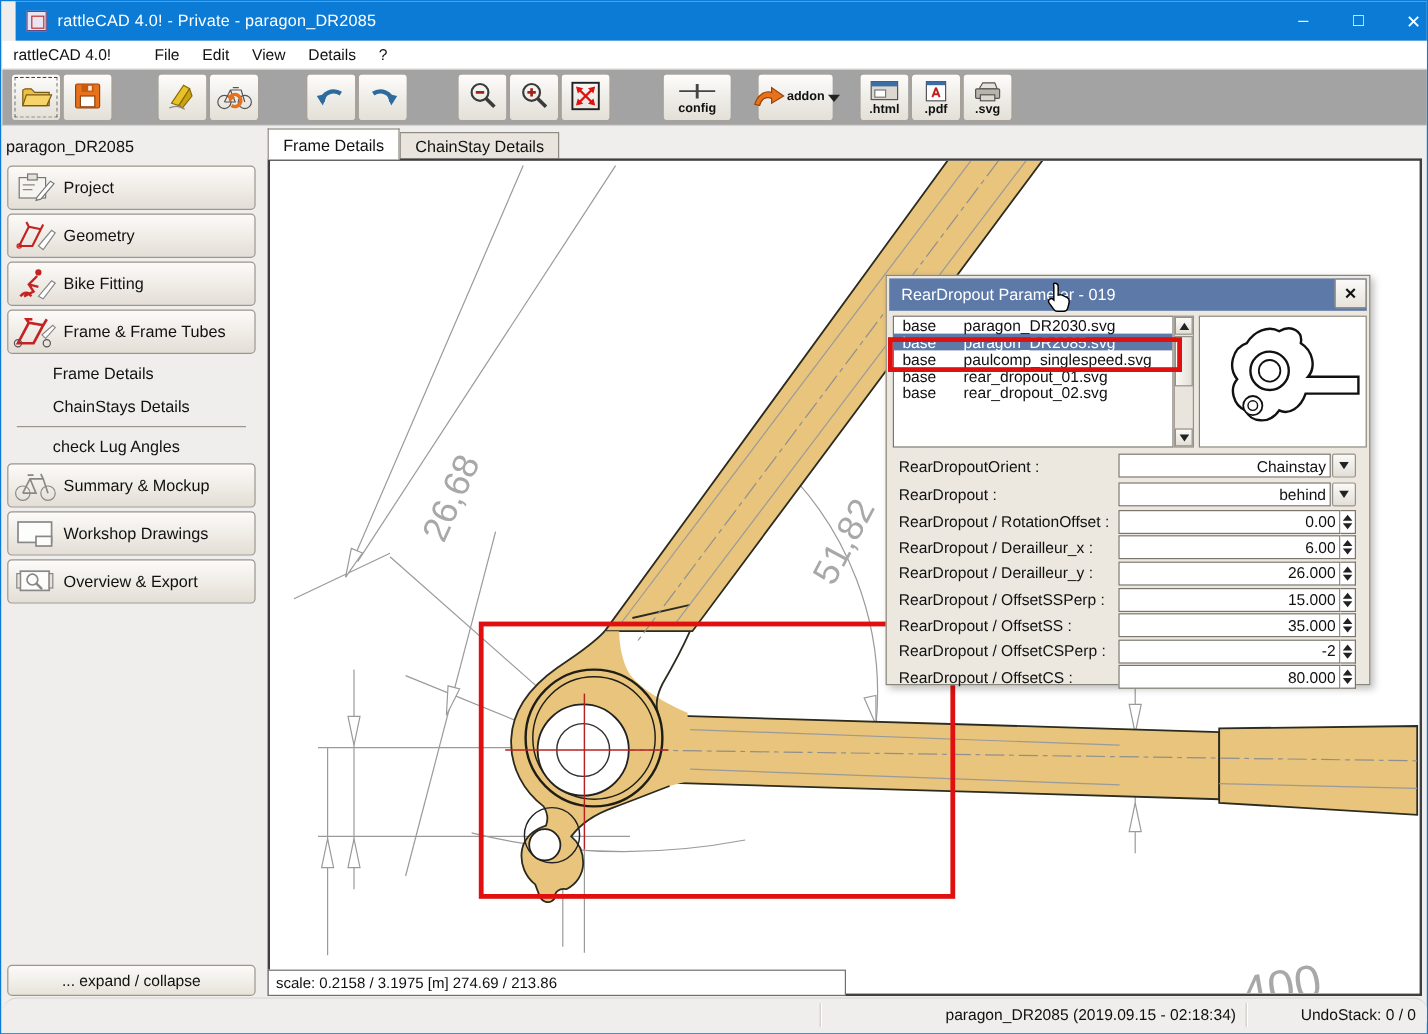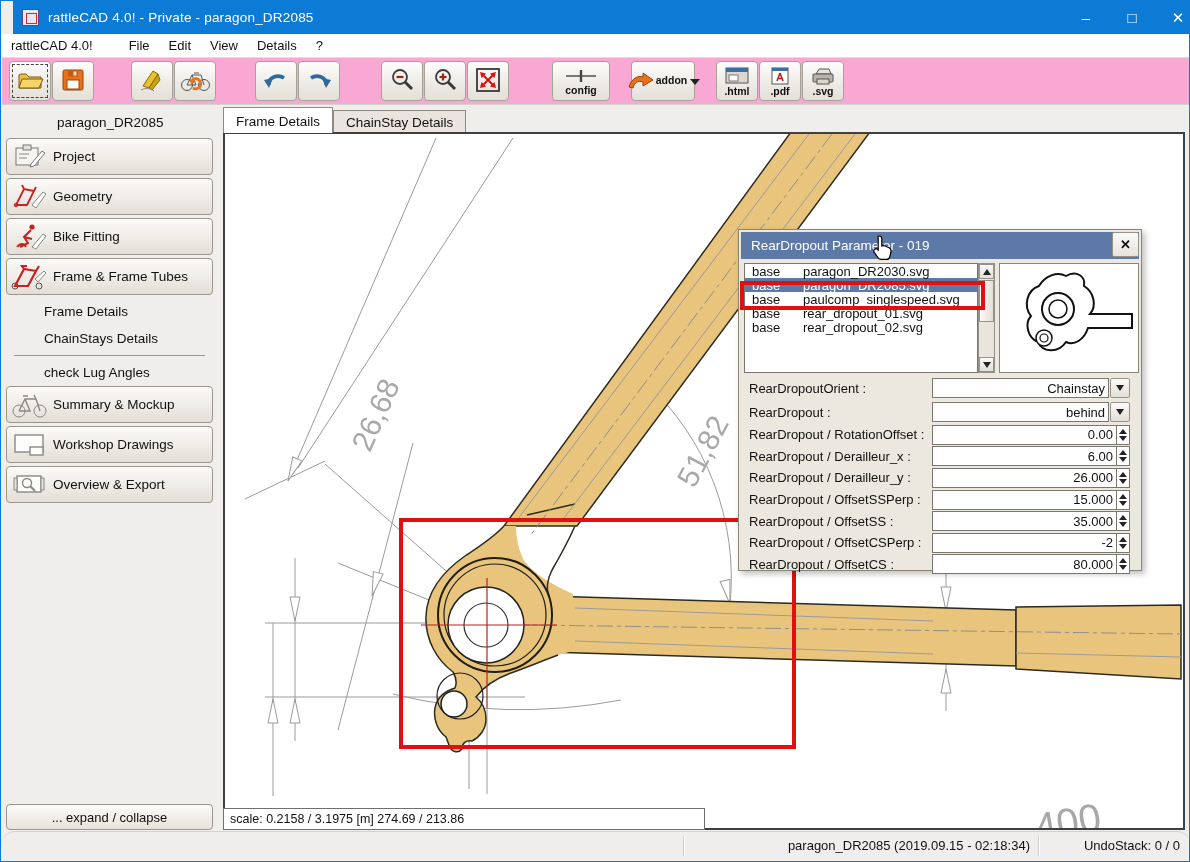--- a/index.html
+++ b/index.html
@@ -14,32 +14,32 @@
   .app-icon { width:17px; height:17px; margin:0 9px 0 9px; background:#e9e6f2; border:1px solid #5a4a8a; position:relative; }
   .app-icon:before { content:""; position:absolute; left:3px; top:3px; width:9px; height:9px; border:1px solid #c03030; }
   .title-text { font-size:13.5px; letter-spacing:.2px; }
   .win-controls { margin-left:auto; display:flex; height:100%; }
   .win-btn { width:46px; height:100%; display:flex; align-items:center; justify-content:center; font-size:15px; color:#fff; cursor:default; }
   
   .menubar { position:absolute; left:1px; top:33px; width:1188px; height:24px; background:#fff; display:flex; align-items:center; border-bottom:1px solid #e2dfda; }
   .menu-item { padding:14px 6px; margin-right:7px; }
   .menu-item:first-child { margin-left:3px; margin-right:24px; }
   
-  .toolbar { position:absolute; left:1px; top:57px; width:1188px; height:47px; background:#f9a8d4; border-bottom:1px solid #d5d2cc; display:flex; align-items:center; padding-left:7px; }
+  .toolbar { position:absolute; left:1px; top:57px; width:1188px; height:47px; background:#a3a3a3; border-bottom:1px solid #d5d2cc; display:flex; align-items:center; padding-left:7px; }
   .tb-btn { width:42px; height:40px; margin-right:1px; border:1px solid #a6a199; border-radius:4px;
     background:linear-gradient(#fefdfc,#eceae4 60%,#e4e0d8); display:flex; flex-direction:column; align-items:center; justify-content:center; position:relative; }
   .tb-btn.focused { outline:1px dashed #444; outline-offset:-4px; }
   .tb-btn .lbl { font-size:10.5px; font-weight:bold; line-height:10px; margin-top:-2px; }
   .tb-gap1 { width:36px; } .tb-gap2 { width:38px; } .tb-gap3 { width:40px; } .tb-gap4 { width:42px; } .tb-gap5 { width:20px; }
   .tb-wide { width:58px; } .tb-addon { width:64px; flex-direction:row; gap:3px; }
   .addon-stack { display:flex; flex-direction:row; align-items:center; }
   .caret-down { width:0; height:0; border-left:5px solid transparent; border-right:5px solid transparent; border-top:6px solid #222; margin-top:2px;}
   
   .sidebar { position:absolute; left:1px; top:104px; width:215px; height:728px; background:#f0eeec; }
-  .project-name { padding:10px 0 8px 13px; font-size:13.5px;margin-left:42px; }
+  .project-name { padding:10px 0 8px 3px; font-size:13.5px; }
   .side-btn { margin:0 4px 3px 4px; height:37px; border:1px solid #9b968d; border-radius:4px;
     background:linear-gradient(#fcfbf9,#ebe7e0 70%,#e3dfd7); display:flex; align-items:center; font-size:13.5px; }
   .side-btn .ic { width:46px; display:flex; justify-content:center; }
   .side-link { padding:6px 0 6px 42px; font-size:13.5px; }
   .side-divider { border-top:1px solid #9b968d; margin:3px 12px 3px 12px; }
   .expand-btn { position:absolute; left:4px; bottom:3px; width:207px; height:26px; border:1px solid #9b968d; border-radius:4px;
     background:linear-gradient(#fcfbf9,#e7e3db); display:flex; align-items:center; justify-content:center; font-size:13px; }
   
   .tabbar { position:absolute; left:222px; top:106px; height:26px; display:flex; align-items:flex-end; }
   .tab { border:1px solid #8f8a81; padding:4px 12px 5px 12px; font-size:13.5px; background:#e9e5de; height:23px; }

